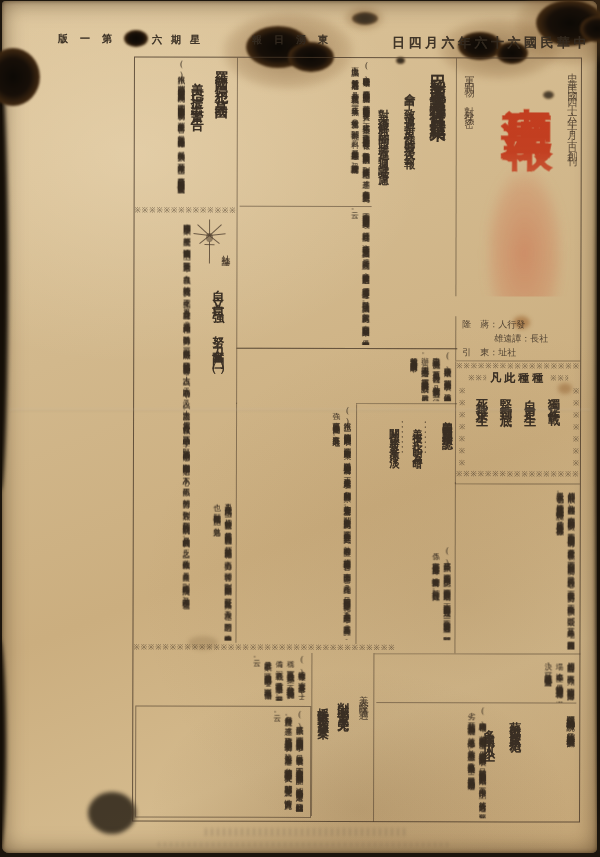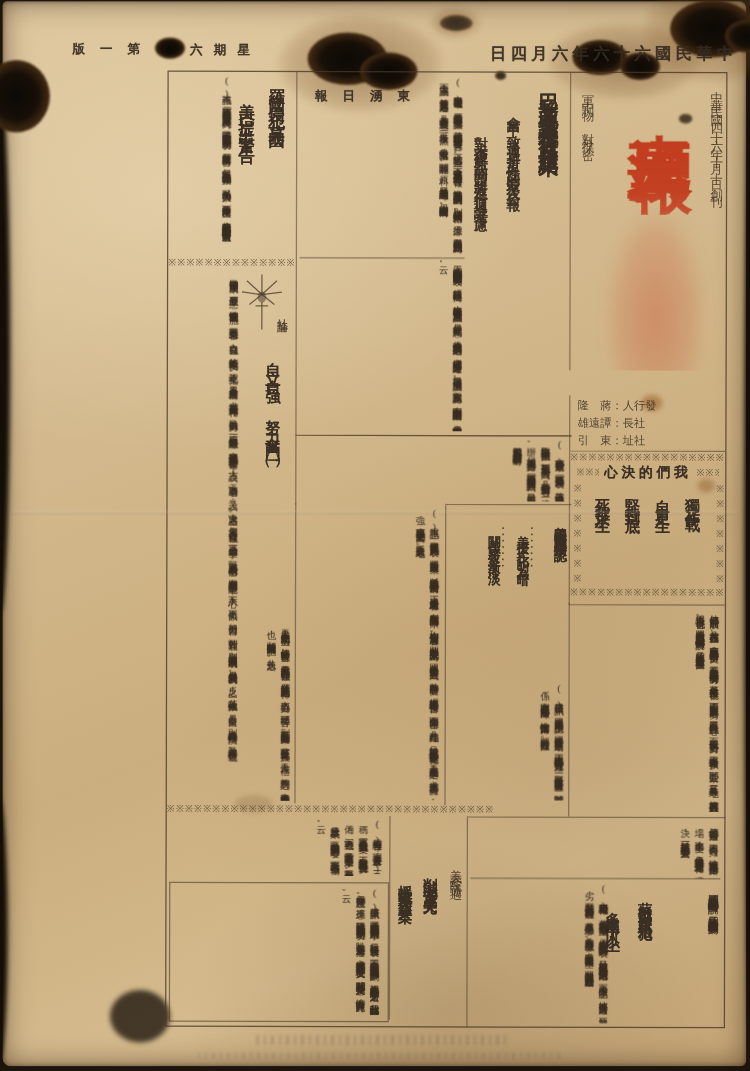--- a/index.html
+++ b/index.html
@@ -71,42 +71,42 @@
 <div class="burn" style="left:580px;top:16px;width:34px;height:26px;"></div>
 <div class="burn" style="left:-14px;top:48px;width:54px;height:58px;"></div>
 <div class="burn" style="left:396px;top:57px;width:9px;height:7px;opacity:.8;"></div>
 <div class="burn" style="left:543px;top:91px;width:11px;height:8px;opacity:.7;"></div>
 <div class="stain" style="left:513px;top:316px;width:17px;height:13px;background:rgba(152,92,40,.55);"></div>
 <div class="stain" style="left:558px;top:383px;width:14px;height:11px;background:rgba(140,88,42,.45);"></div>
 <div class="stain" style="left:188px;top:636px;width:30px;height:14px;background:rgba(120,90,55,.25);"></div>
 
 <div class="hdr" style="left:58px;top:32px;letter-spacing:12px;">版一第</div>
 <div class="hdr" style="left:152px;top:33px;letter-spacing:9px;">六期星</div>
-<div class="hdr" style="left:252px;top:33px;letter-spacing:12px;margin-top:37px;">報日湧東</div>
+<div class="hdr" style="left:252px;top:33px;letter-spacing:12px;">報日湧東</div>
 <div class="hdr" style="left:392px;top:34px;letter-spacing:3.5px;font-size:13px;">日四月六年六十六國民華中</div>
 
 <div class="frame">
 
   <div class="blk bl" style="right:0;top:0;width:124px;height:238px;">
     <div class="abs redsmudge" style="right:18px;top:110px;width:76px;height:170px;"></div>
     <div class="v abs" style="right:2px;top:6px;height:228px;font-size:10px;letter-spacing:6.5px;color:rgba(62,48,35,.85);">中華民國四十六年十月十日創刊</div>
     <div class="v abs redtitle" style="right:27px;top:6px;height:230px;">東湧日報</div>
     <div class="v abs" style="left:5px;top:10px;height:215px;font-size:10px;letter-spacing:4px;color:rgba(62,48,35,.8);">軍中刊物　對外保密</div>
   </div>
   <div class="blk bl" style="right:0;top:258px;width:124px;height:44px;font-size:9px;color:rgba(58,46,35,.85);">
     <div style="padding:2px 6px 0;">隆　蔣：人行發</div>
-    <div style="padding:1px 6px 0;">雄遠譚：長社</div>
+    <div style="padding:1px 6px 0;margin-left:32px;">雄遠譚：長社</div>
     <div style="padding:1px 6px 0;">引　東：址社</div>
   </div>
 
   <div class="blk bl bt bb" style="right:0;top:302px;width:124px;height:122px;">
     <div class="starrow" style="text-align:center;">※※※※※※※※※※※※※※※※※※※※※※※※※※※※※※※※※※※※</div>
     <div style="display:flex;align-items:center;justify-content:center;gap:4px;">
       <span class="starrow" style="width:18px;">※※※※※※※※※※</span>
-      <span class="hl" style="font-size:11px;letter-spacing:3px;white-space:nowrap;">心決的們我</span>
+      <span class="hl" style="font-size:11px;letter-spacing:3px;white-space:nowrap;">凡此種種</span>
       <span class="starrow" style="width:18px;">※※※※※※※※※※</span>
     </div>
     <div style="display:flex;justify-content:space-between;height:84px;">
       <div class="v starcol" style="height:84px;">※※※※※※※※※※</div>
       <div class="v hl" style="height:80px;font-size:12px;letter-spacing:5px;line-height:2.0;white-space:pre-line;padding-top:4px;">獨立作戰
 自力更生
 堅持到底
 死裡求生</div>
       <div class="v starcol" style="height:84px;">※※※※※※※※※※</div>
     </div>

